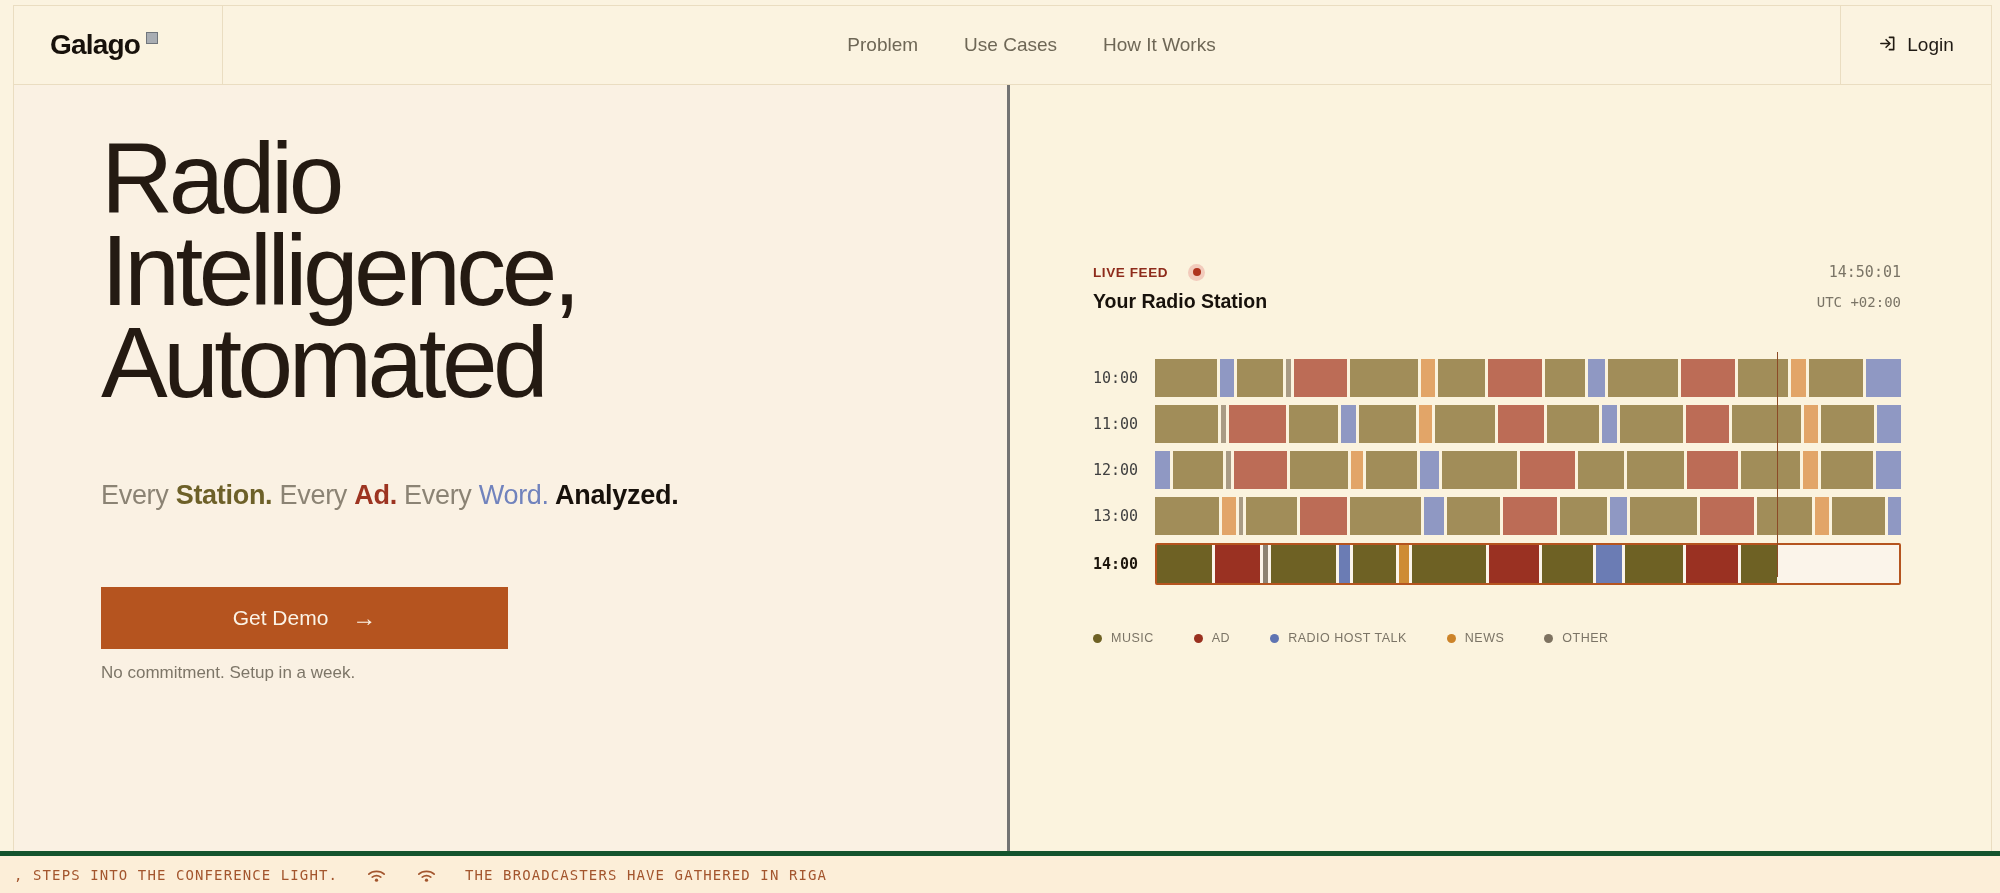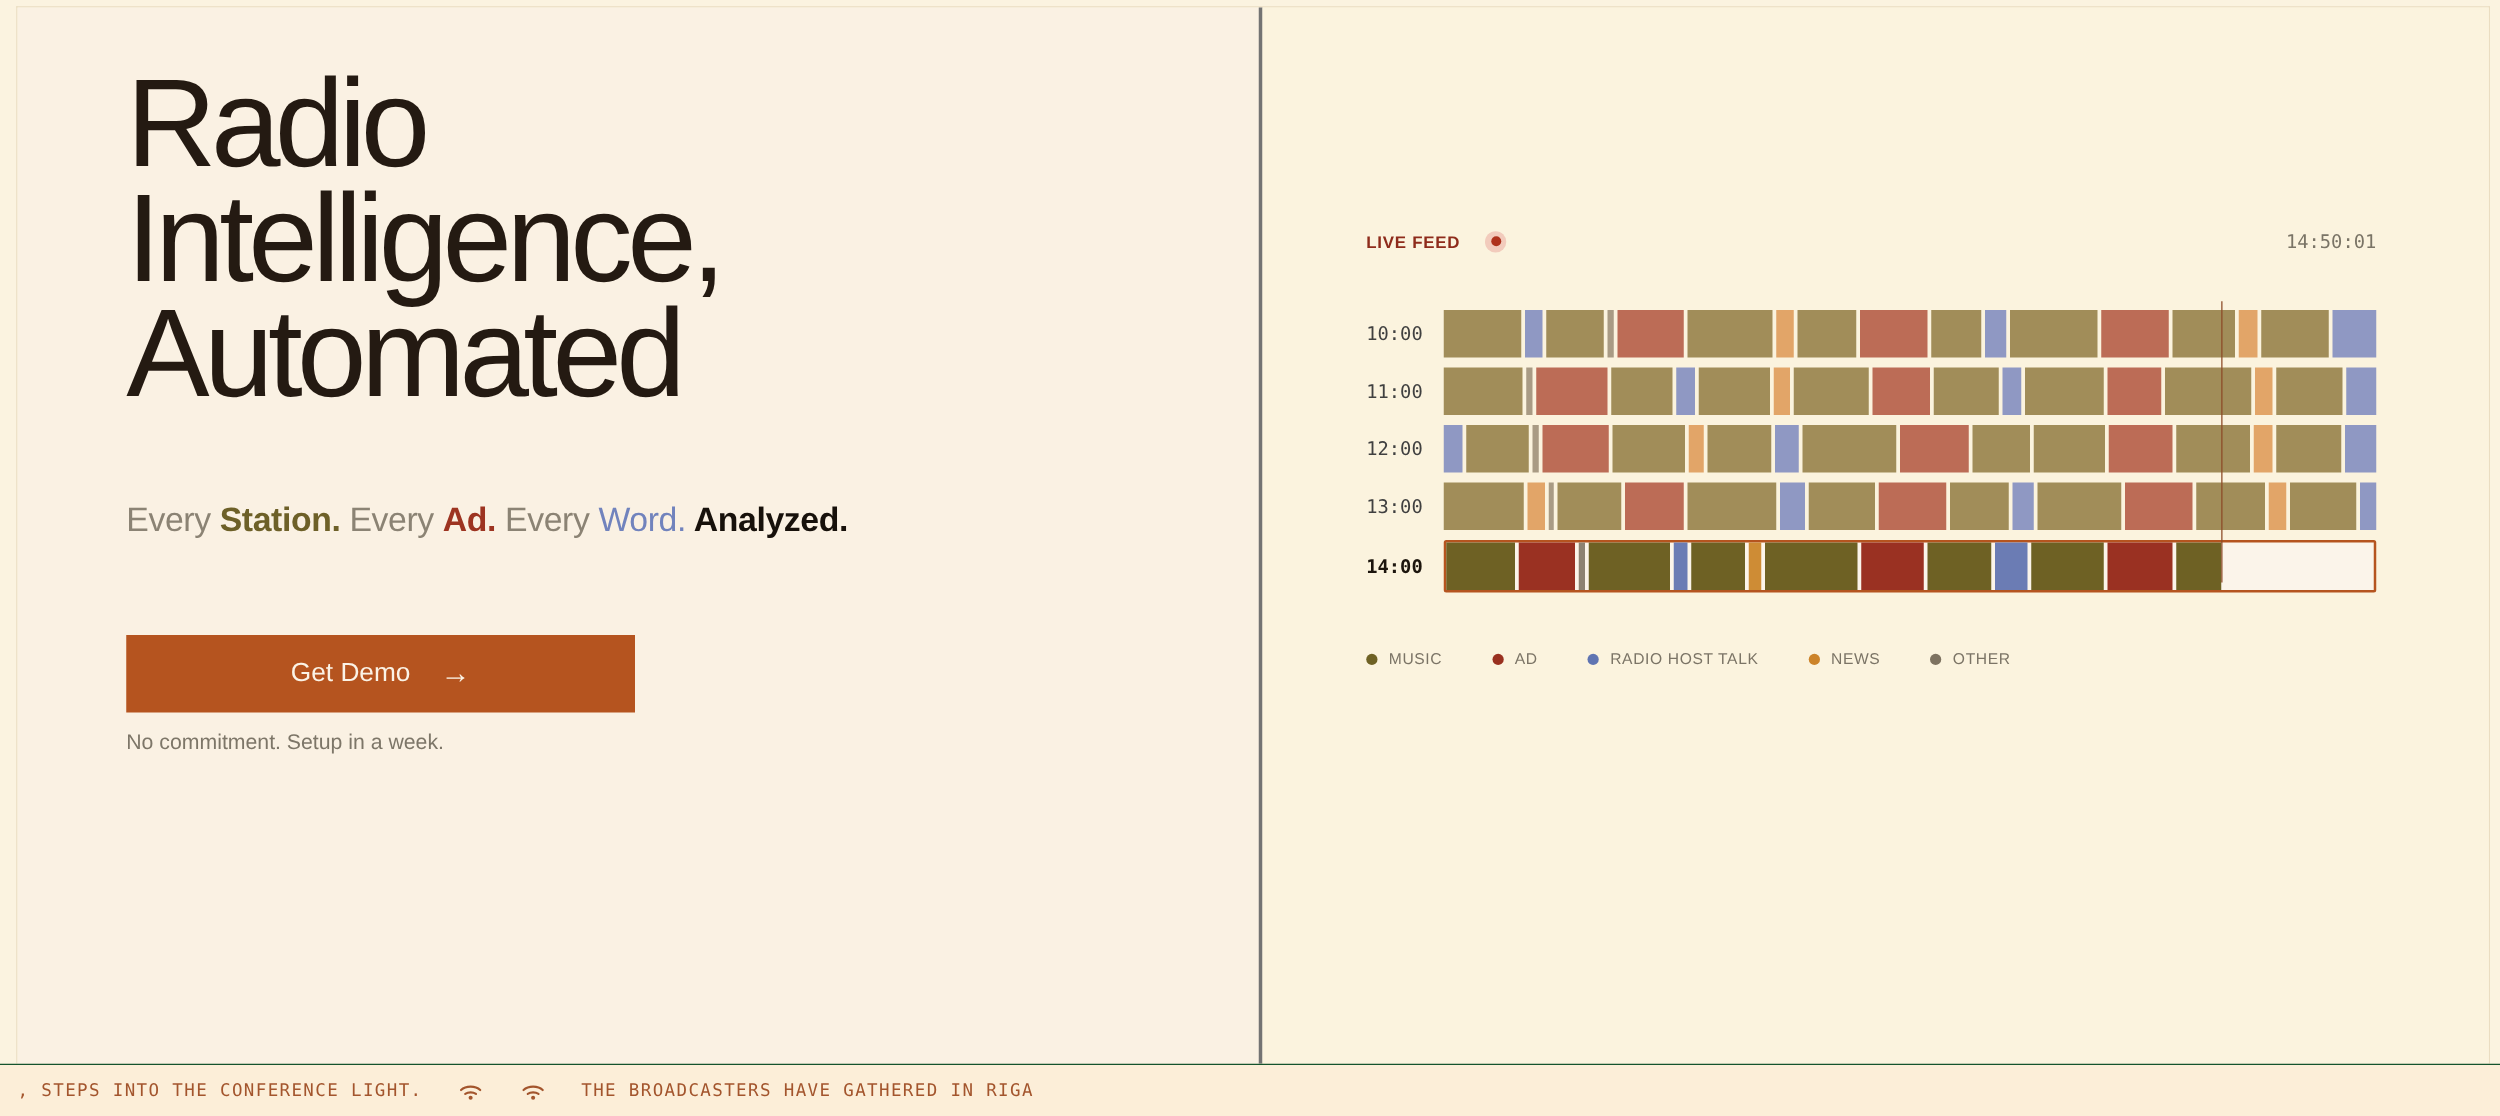--- a/index.html
+++ b/index.html
@@ -79,36 +79,57 @@
 
   
   .legend { margin-top:46px; display:flex; align-items:flex-start; gap:40px; }
   .legend-item { display:flex; align-items:center; gap:9px; }
   .legend-dot { width:9px; height:9px; border-radius:50%; }
   .legend-label { font-size:12.5px; letter-spacing:0.5px; color:#7B7466; }
 
   
   .ticker {
     position:absolute; left:0; right:0; bottom:0; height:42px;
-    background:#FCEED8; border-top:1px solid #14532d;
+    background:#FCEED8; border-top:5px solid #14532d;
     display:flex; align-items:center; overflow:hidden;
   }
   .ticker-track {
     display:flex; align-items:center; gap:27px; padding-left:14px;
     white-space:nowrap; font-size:14px; letter-spacing:1.1px; color:#A3552D;
     font-family:"DejaVu Sans Mono", monospace;
   }
   .ticker-item { flex:0 0 auto; }
   .ticker-icon { flex:0 0 auto; display:flex; align-items:center; }
 </style>
 </head>
 <body>
 
 <div class="frame">
 
+  <div class="header">
+    <div class="logo-cell">
+      <span class="logo-text">Galago</span>
+      <span class="logo-square"></span>
+    </div>
+    <div class="nav-zone" id="main-nav">
+        <div class="nav-item">Problem</div>
+        <div class="nav-item">Use Cases</div>
+        <div class="nav-item">How It Works</div>
+      </div>
+    <div class="login-cell">
+      <span class="login-icon">
+        <svg width="19" height="19" viewBox="0 0 20 20" fill="none" stroke="#221B12" stroke-width="1.7" stroke-linejoin="round" stroke-linecap="round">
+          <path d="M3 10 h9"></path>
+            <path d="M8.5 6 L12.5 10 L8.5 14"></path>
+            <path d="M12 3.5 h4.5 v13 H12"></path>
+        </svg>
+      </span>
+      <span class="login-label">Login</span>
+    </div>
+  </div>
 
   <div class="content">
 
     <div class="hero">
       <div class="hero-title">
         <div>Radio</div>
         <div>Intelligence,</div>
         <div>Automated</div>
       </div>
       <div class="tagline" id="tagline"><span class="tg-muted">Every </span><span class="tg-station">Station.</span><span class="tg-muted"> Every </span><span class="tg-ad">Ad.</span><span class="tg-muted"> Every </span><span class="tg-word">Word.</span><span class="tg-analyzed"> Analyzed.</span></div>
@@ -121,20 +142,24 @@
 
     <div class="live">
       <div class="feed-row">
         <div class="live-label-wrap">
           <span class="live-label">LIVE FEED</span>
           <span class="live-dot-halo">
               <span class="live-dot"></span>
             </span>
         </div>
         <span class="clock mono">14:50:01</span>
+      </div>
+      <div class="feed-row feed-row2">
+        <span class="station-title">Your Radio Station</span>
+        <span class="tz mono">UTC +02:00</span>
       </div>
 
       <div class="timeline" id="timeline">
         <div class="t-row">
             <div class="t-label mono">10:00</div>
             <div class="t-bars">
               <div class="seg" style="flex-grow: 105; background: rgb(161, 141, 89);"></div>
               <div class="seg" style="flex-grow: 25; background: rgb(143, 152, 195);"></div>
               <div class="seg" style="flex-grow: 78; background: rgb(161, 141, 89);"></div>
               <div class="seg" style="flex-grow: 8; background: rgb(169, 155, 132);"></div>

